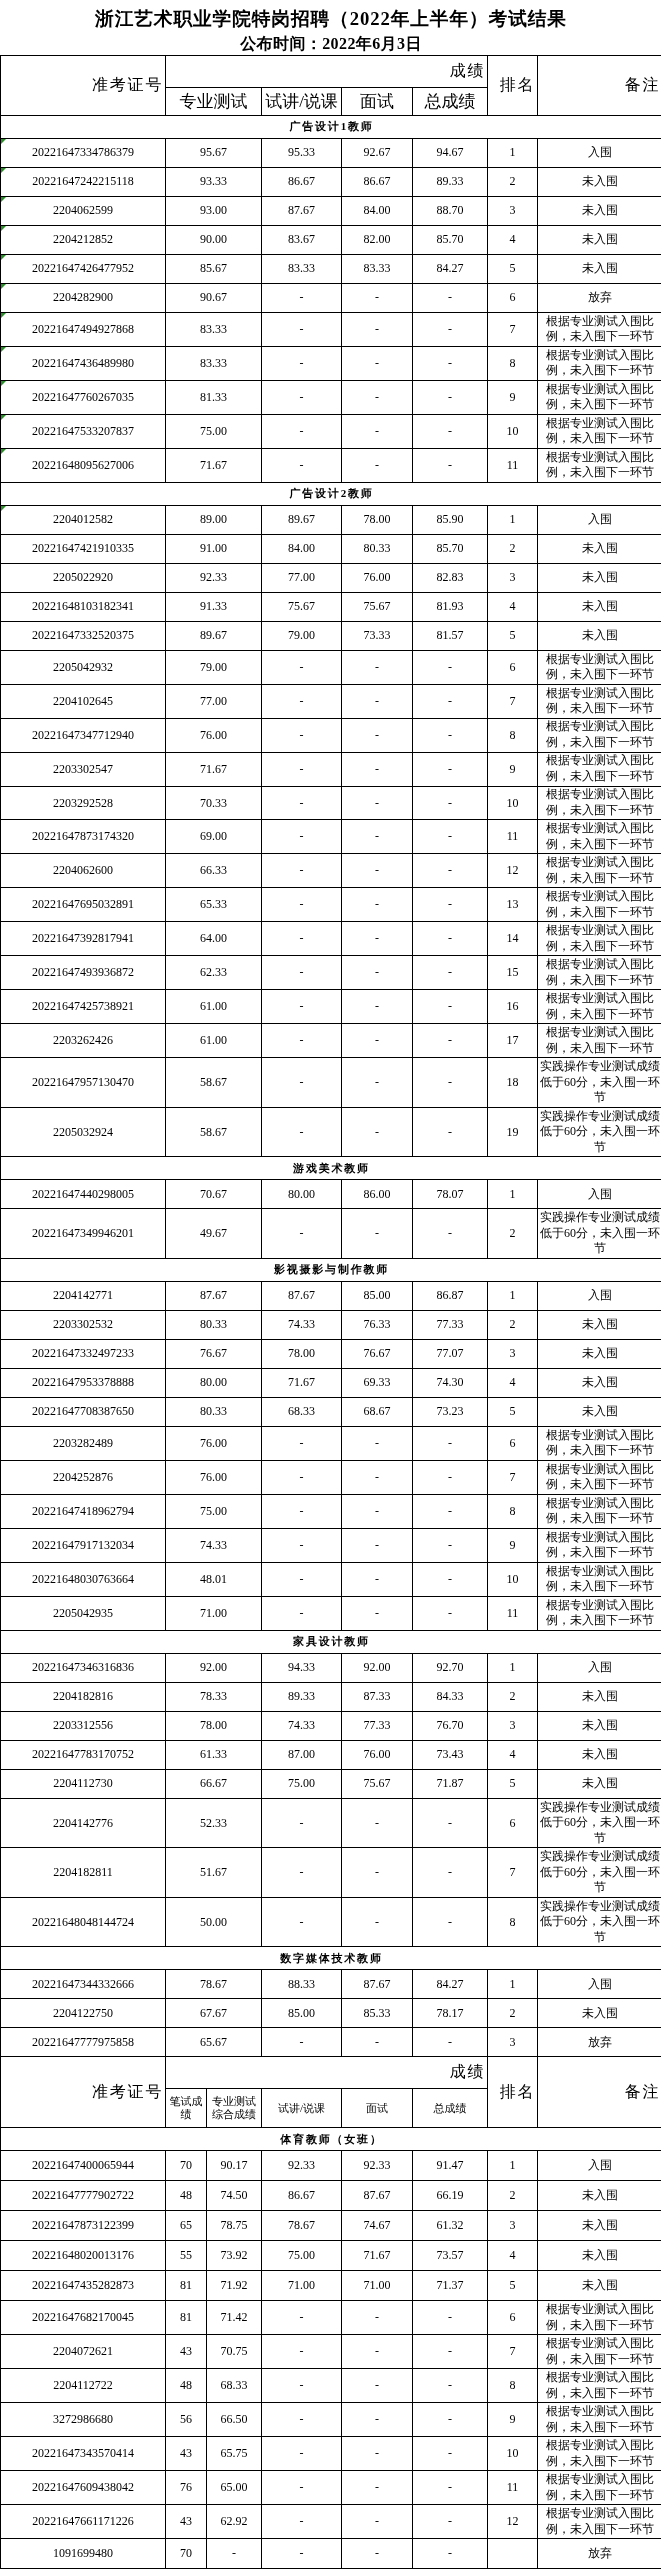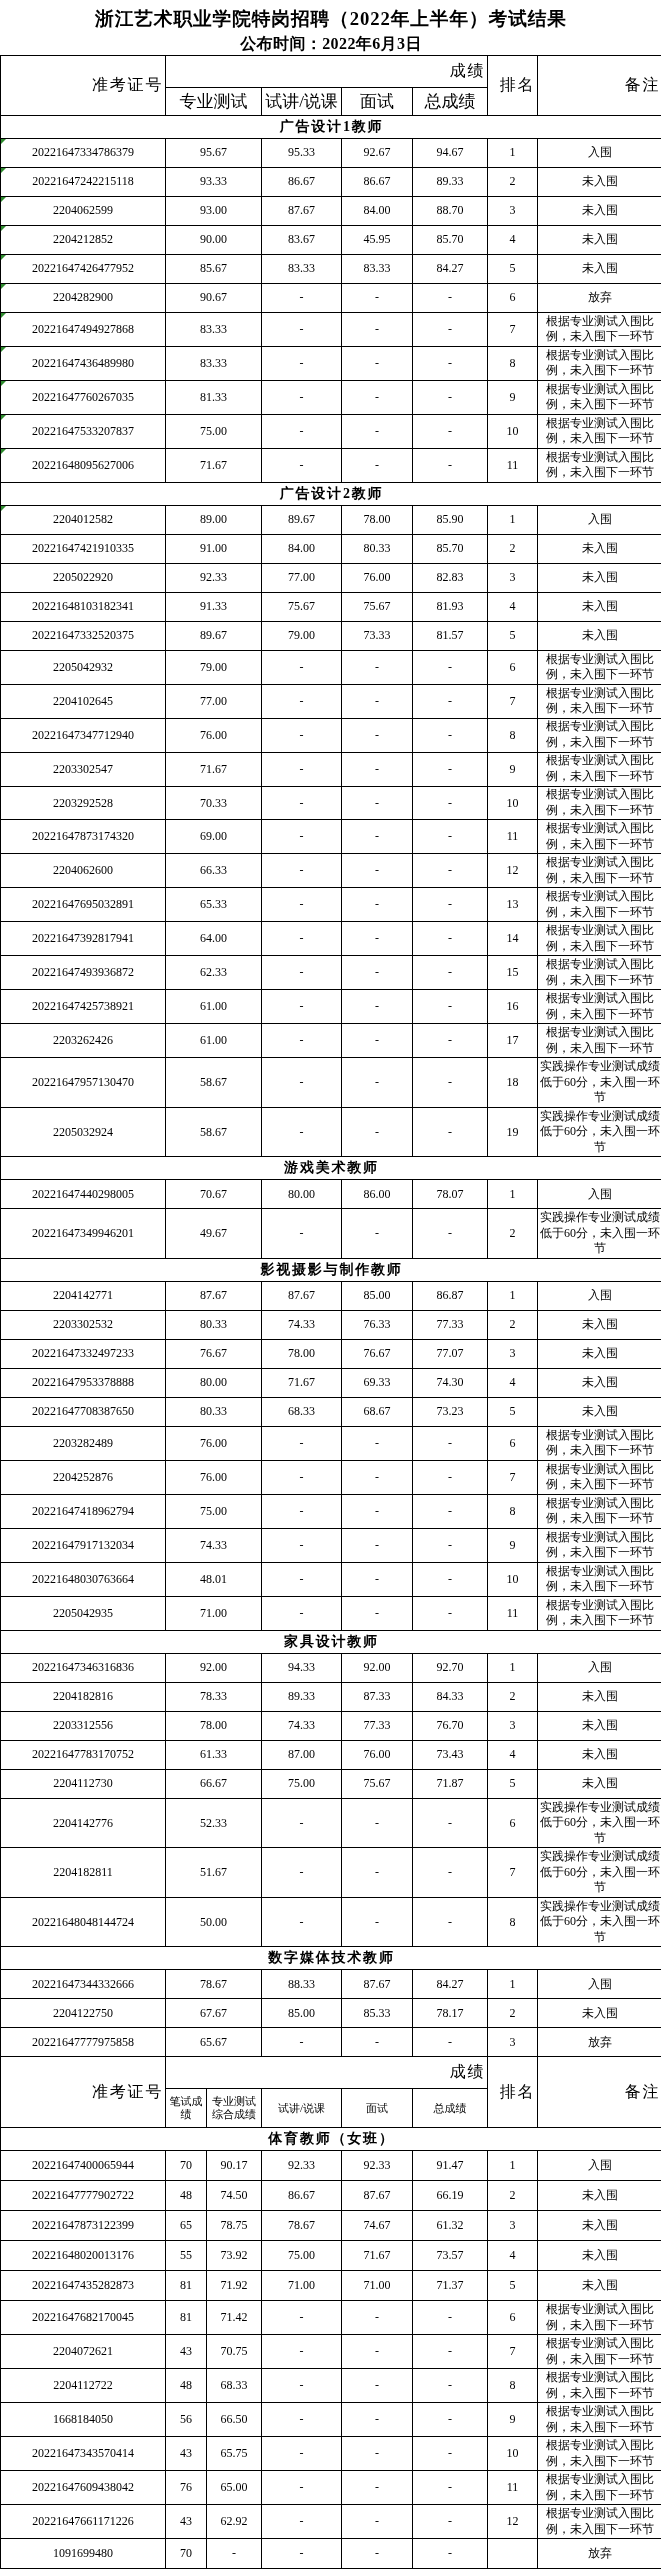--- a/index.html
+++ b/index.html
@@ -25,21 +25,21 @@
   table.t td {
     border:0.9px solid #000;
     text-align:center; vertical-align:middle;
     font-size:12px; padding:0.9px 1.8px;
     overflow:hidden; word-break:break-all;
   }
   tr.hrow1 td { height:32px; font-size:16px; letter-spacing:1.8px;text-align:right; }
   tr.hrow2 td { height:27.5px; font-size:17px; }
   tr.hrow2s td { height:39px; font-size:11px; line-height:1.25; }
   tr.sec td {
-    height:23px; font-weight:bold; font-size:14px;
+    height:23px; font-weight:bold; font-size:11px;
     letter-spacing:1.8px; border-top:1.8px solid #000; border-bottom:1.8px solid #000;
   }
   tr.data td { height:29px; }
   tr.datas td { height:30px; }
   td.id-cell { position:relative; font-size:12px; }
   td.remark-cell { font-size:11.6px; }
   td.remark-small { font-size:9.8px; line-height:1.3; letter-spacing:0; padding:0.9px 0.9px; }
   .corner-mark {
     position:absolute; top:0; left:0; width:0; height:0;
     border-top:5.3px solid #2e8b2e; border-right:5.3px solid transparent;
@@ -103,21 +103,21 @@
           <td>87.67</td>
           <td>84.00</td>
           <td>88.70</td>
           <td>3</td>
           <td class="remark-cell">未入围</td>
         </tr>
         <tr class="data">
           <td class="id-cell"><span class="corner-mark"></span>2204212852</td>
           <td colspan="2">90.00</td>
           <td>83.67</td>
-          <td>45.95</td>
+          <td>82.00</td>
           <td>85.70</td>
           <td>4</td>
           <td class="remark-cell">未入围</td>
         </tr>
         <tr class="data">
           <td class="id-cell"><span class="corner-mark"></span>20221647426477952</td>
           <td colspan="2">85.67</td>
           <td>83.33</td>
           <td>83.33</td>
           <td>84.27</td>
@@ -670,21 +670,21 @@
           <td class="id-cell">2204112722</td>
           <td>48</td>
           <td>68.33</td>
           <td>-</td>
           <td>-</td>
           <td>-</td>
           <td>8</td>
           <td class="remark-cell remark-small">根据专业测试入围比例，未入围下一环节</td>
         </tr>
         <tr class="datas">
-          <td class="id-cell">1668184050</td>
+          <td class="id-cell">3272986680</td>
           <td>56</td>
           <td>66.50</td>
           <td>-</td>
           <td>-</td>
           <td>-</td>
           <td>9</td>
           <td class="remark-cell remark-small">根据专业测试入围比例，未入围下一环节</td>
         </tr>
         <tr class="datas">
           <td class="id-cell">20221647343570414</td>

